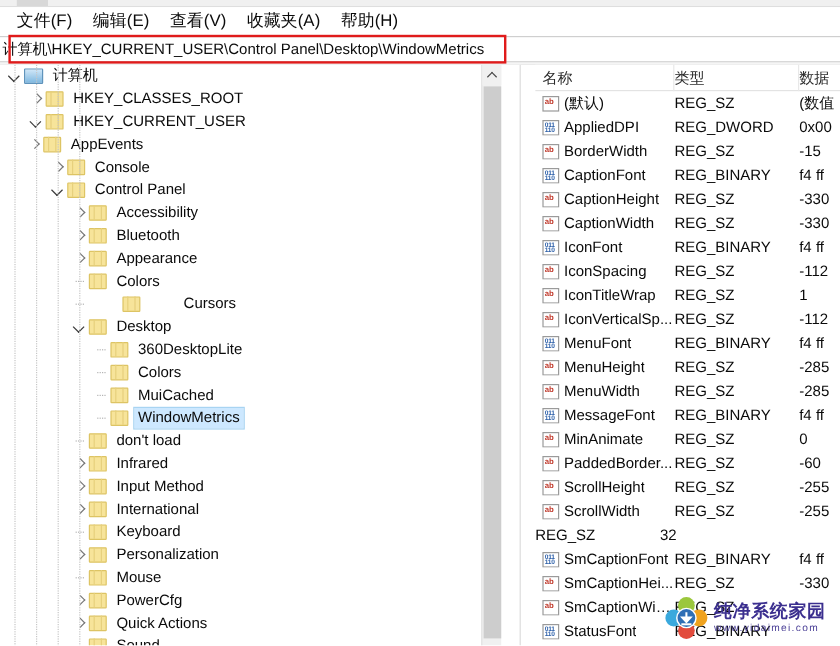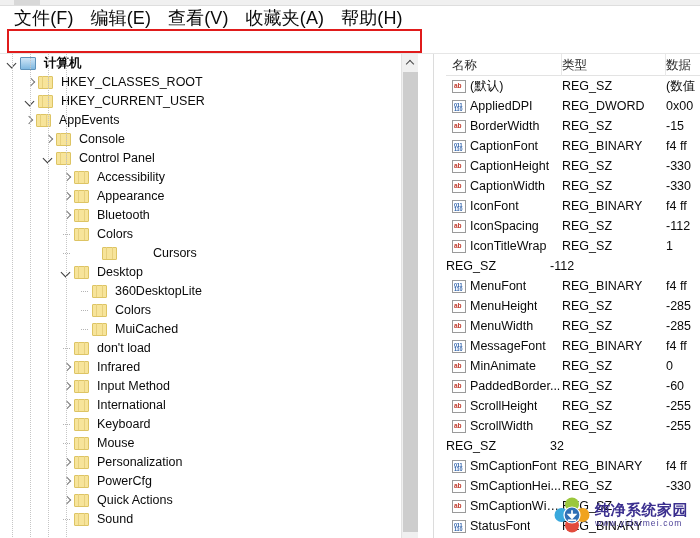--- a/index.html
+++ b/index.html
@@ -30,21 +30,21 @@
   }
 
   
   .menubar {
     position: absolute; left: 0; top: 6px; width: 700px; height: 24px;
     background: #ffffff;
     display: flex; align-items: center;
     padding-left: 6px;
   }
   .menu-item {
-    font-size: 18px;
+    font-size: 14px;
     color: #0b0b0b;
     padding: 2px 9px 2px 8px;
     white-space: nowrap;
     cursor: default;
     letter-spacing: .1px;
   }
 
   
   .addressbar-wrap {
     position: absolute; left: 0; top: 30px; width: 700px; height: 22px;
@@ -319,27 +319,30 @@
   </div>
 
   <div class="menubar" id="menubar">
       <div class="menu-item">文件(F)</div>
       <div class="menu-item">编辑(E)</div>
       <div class="menu-item">查看(V)</div>
       <div class="menu-item">收藏夹(A)</div>
       <div class="menu-item">帮助(H)</div>
     </div>
 
+  <div class="addressbar-wrap">
+    <div class="addressbar">计算机\HKEY_CURRENT_USER\Control Panel\Desktop\WindowMetrics</div>
+  </div>
   <div class="red-box"></div>
 
   <div class="content">
 
     <div class="tree-pane">
       <div id="tree-body">
-          <div class="tree-row" style="padding-left: 6px; font-weight: bold;">
+          <div class="tree-row" style="padding-left: 6px;">
             <div class="expander open"></div>
             <div class="ico ico-computer"></div>
             <div class="label">计算机</div>
           </div>
           <div class="tree-row" style="padding-left: 24px;">
             <div class="expander closed"></div>
             <div class="ico ico-folder"></div>
             <div class="label">HKEY_CLASSES_ROOT</div>
           </div>
           <div class="tree-row" style="padding-left: 24px;">
@@ -363,28 +366,28 @@
             <div class="label">Control Panel</div>
           </div>
           <div class="tree-row" style="padding-left: 60px;">
             <div class="expander closed"></div>
             <div class="ico ico-folder"></div>
             <div class="label">Accessibility</div>
           </div>
           <div class="tree-row" style="padding-left: 60px;">
             <div class="expander closed"></div>
             <div class="ico ico-folder"></div>
+            <div class="label">Bluetooth</div>
+          </div>
+          <div class="tree-row" style="padding-left: 60px;">
+            <div class="expander closed"></div>
+            <div class="ico ico-folder"></div>
             <div class="label">Appearance</div>
           </div>
           <div class="tree-row" style="padding-left: 60px;">
-            <div class="expander closed"></div>
-            <div class="ico ico-folder"></div>
-            <div class="label">Bluetooth</div>
-          </div>
-          <div class="tree-row" style="padding-left: 60px;">
             <div class="expander dots"></div>
             <div class="ico ico-folder"></div>
             <div class="label">Colors</div>
           </div>
           <div class="tree-row" style="padding-left: 60px; gap: 28px;">
             <div class="expander dots"></div>
             <div class="ico ico-folder"></div>
             <div class="label">Cursors</div>
           </div>
           <div class="tree-row" style="padding-left: 60px;">
@@ -400,20 +403,25 @@
           <div class="tree-row" style="padding-left: 78px;">
             <div class="expander dots"></div>
             <div class="ico ico-folder"></div>
             <div class="label">Colors</div>
           </div>
           <div class="tree-row" style="padding-left: 78px;">
             <div class="expander dots"></div>
             <div class="ico ico-folder"></div>
             <div class="label">MuiCached</div>
           </div>
+          <div class="tree-row selected" style="padding-left: 78px;">
+            <div class="expander dots"></div>
+            <div class="ico ico-folder"></div>
+            <div class="label">WindowMetrics</div>
+          </div>
           <div class="tree-row" style="padding-left: 60px;">
             <div class="expander dots"></div>
             <div class="ico ico-folder"></div>
             <div class="label">don't load</div>
           </div>
           <div class="tree-row" style="padding-left: 60px;">
             <div class="expander closed"></div>
             <div class="ico ico-folder"></div>
             <div class="label">Infrared</div>
           </div>
@@ -426,28 +434,28 @@
             <div class="expander closed"></div>
             <div class="ico ico-folder"></div>
             <div class="label">International</div>
           </div>
           <div class="tree-row" style="padding-left: 60px;">
             <div class="expander dots"></div>
             <div class="ico ico-folder"></div>
             <div class="label">Keyboard</div>
           </div>
           <div class="tree-row" style="padding-left: 60px;">
+            <div class="expander closed"></div>
+            <div class="ico ico-folder"></div>
+            <div class="label">Personalization</div>
+          </div>
+          <div class="tree-row" style="padding-left: 60px;">
             <div class="expander dots"></div>
             <div class="ico ico-folder"></div>
             <div class="label">Mouse</div>
-          </div>
-          <div class="tree-row" style="padding-left: 60px;">
-            <div class="expander closed"></div>
-            <div class="ico ico-folder"></div>
-            <div class="label">Personalization</div>
           </div>
           <div class="tree-row" style="padding-left: 60px;">
             <div class="expander closed"></div>
             <div class="ico ico-folder"></div>
             <div class="label">PowerCfg</div>
           </div>
           <div class="tree-row" style="padding-left: 60px;">
             <div class="expander closed"></div>
             <div class="ico ico-folder"></div>
             <div class="label">Quick Actions</div>
@@ -564,20 +572,26 @@
             <div class="col-name">
               <div class="val-icon sz">
                 <span class="t">ab</span>
               </div>
               <span class="name-text">IconTitleWrap</span>
             </div>
             <div class="col-type type-text">REG_SZ</div>
             <div class="col-data data-text">1</div>
           </div>
           <div class="list-row">
+            <div class="col-name">
+              <div class="val-icon sz">
+                <span class="t">ab</span>
+              </div>
+              <span class="name-text">IconVerticalSp...</span>
+            </div>
             <div class="col-type type-text">REG_SZ</div>
             <div class="col-data data-text">-112</div>
           </div>
           <div class="list-row">
             <div class="col-name">
               <div class="val-icon bin">
                 <span class="t">011<br>110</span>
               </div>
               <span class="name-text">MenuFont</span>
             </div>

